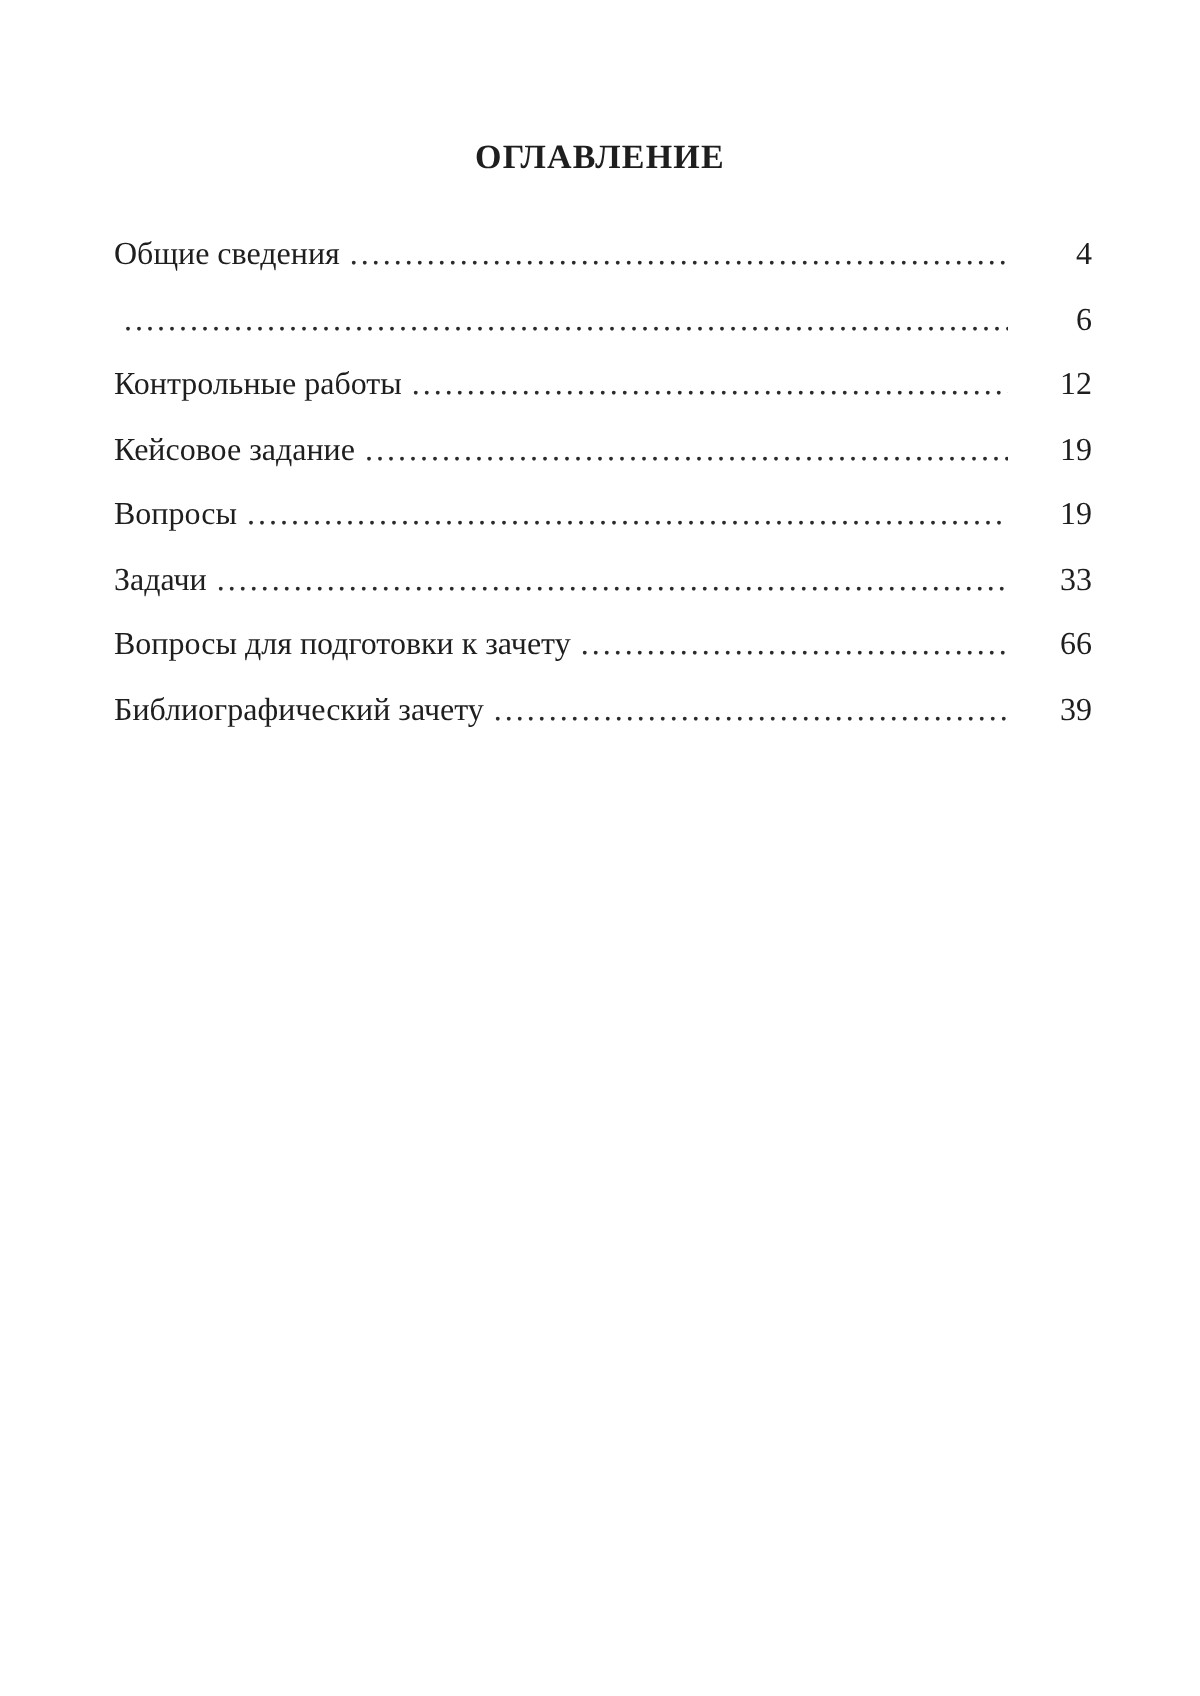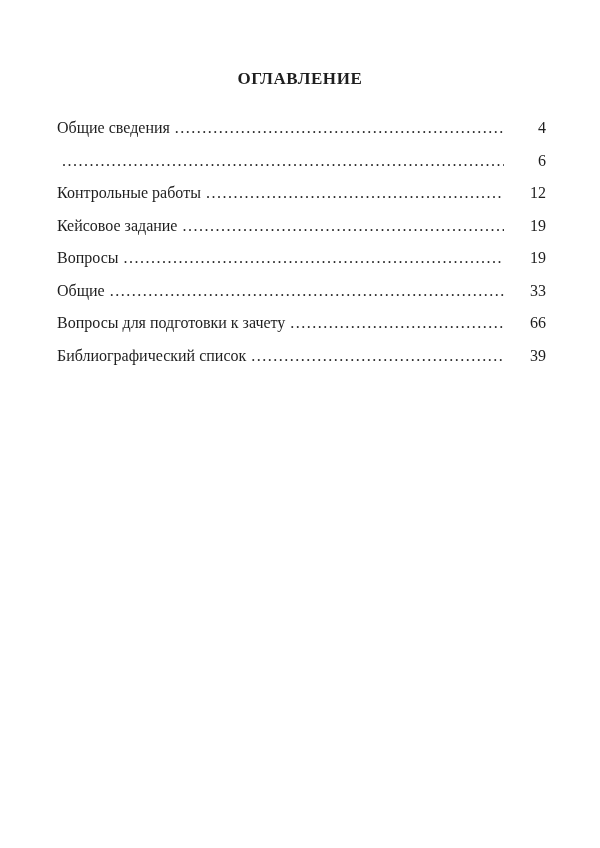--- a/index.html
+++ b/index.html
@@ -100,33 +100,33 @@
         <span class="toc-page">19</span>
       </div>
 
       <div class="toc-entry">
         <span class="toc-label">Вопросы</span>
         <span class="toc-dots"></span>
         <span class="toc-page">19</span>
       </div>
 
       <div class="toc-entry">
-        <span class="toc-label">Общие</span>
+        <span class="toc-label">Задачи</span>
         <span class="toc-dots"></span>
         <span class="toc-page">33</span>
       </div>
 
       <div class="toc-entry">
         <span class="toc-label">Вопросы для подготовки к зачету</span>
         <span class="toc-dots"></span>
         <span class="toc-page">66</span>
       </div>
 
       <div class="toc-entry">
-        <span class="toc-label">Библиографический список</span>
+        <span class="toc-label">Библиографический зачету</span>
         <span class="toc-dots"></span>
         <span class="toc-page">39</span>
       </div>
     </div>
 
   <div class="footer-page-number">3</div>
 
 </div>
 
 </body></html>

